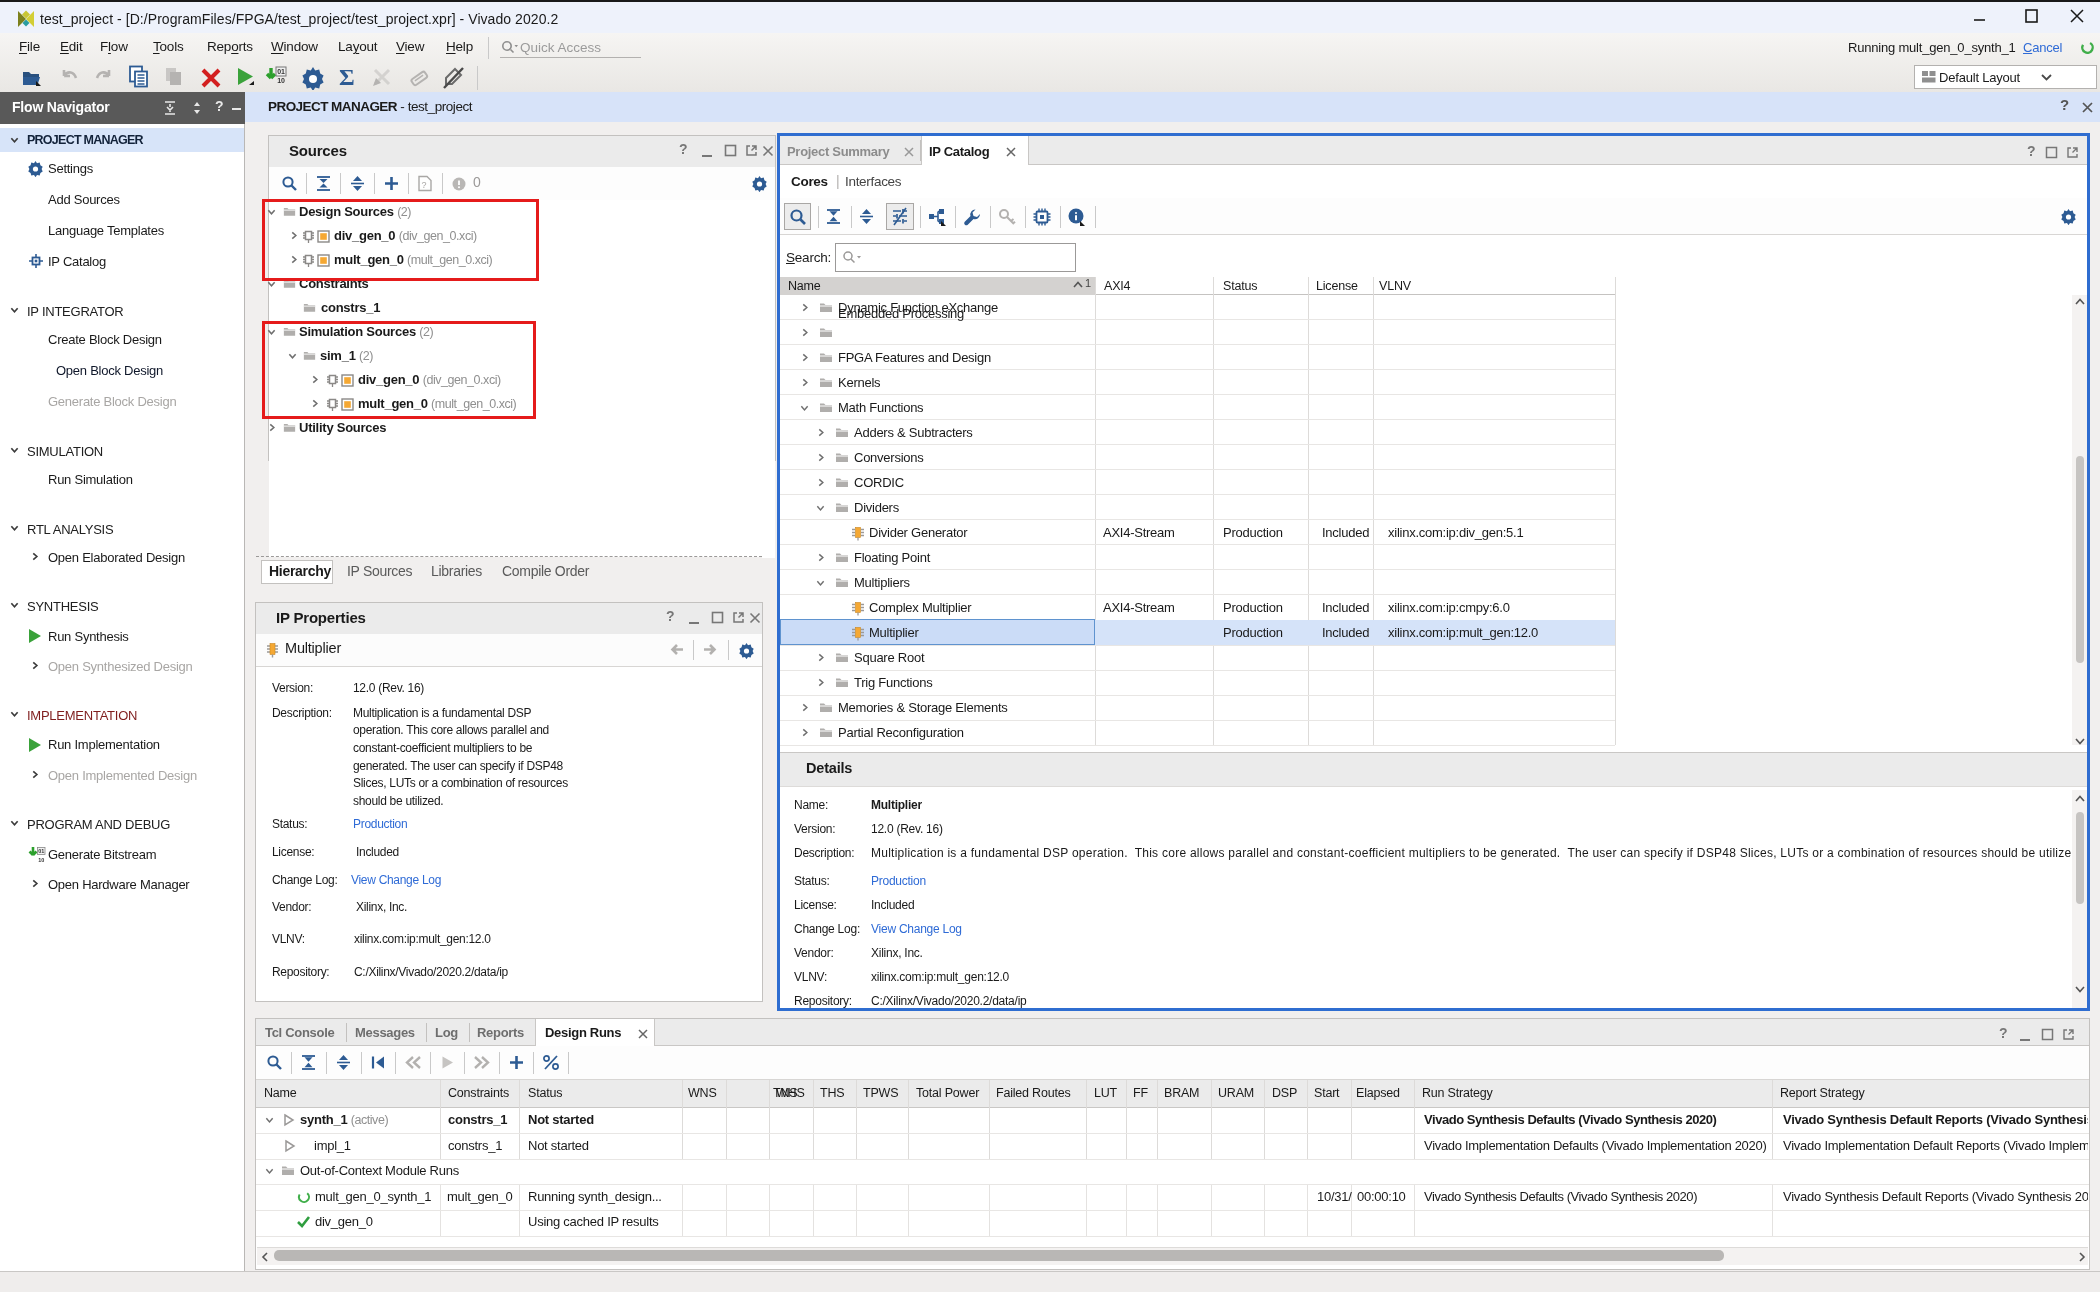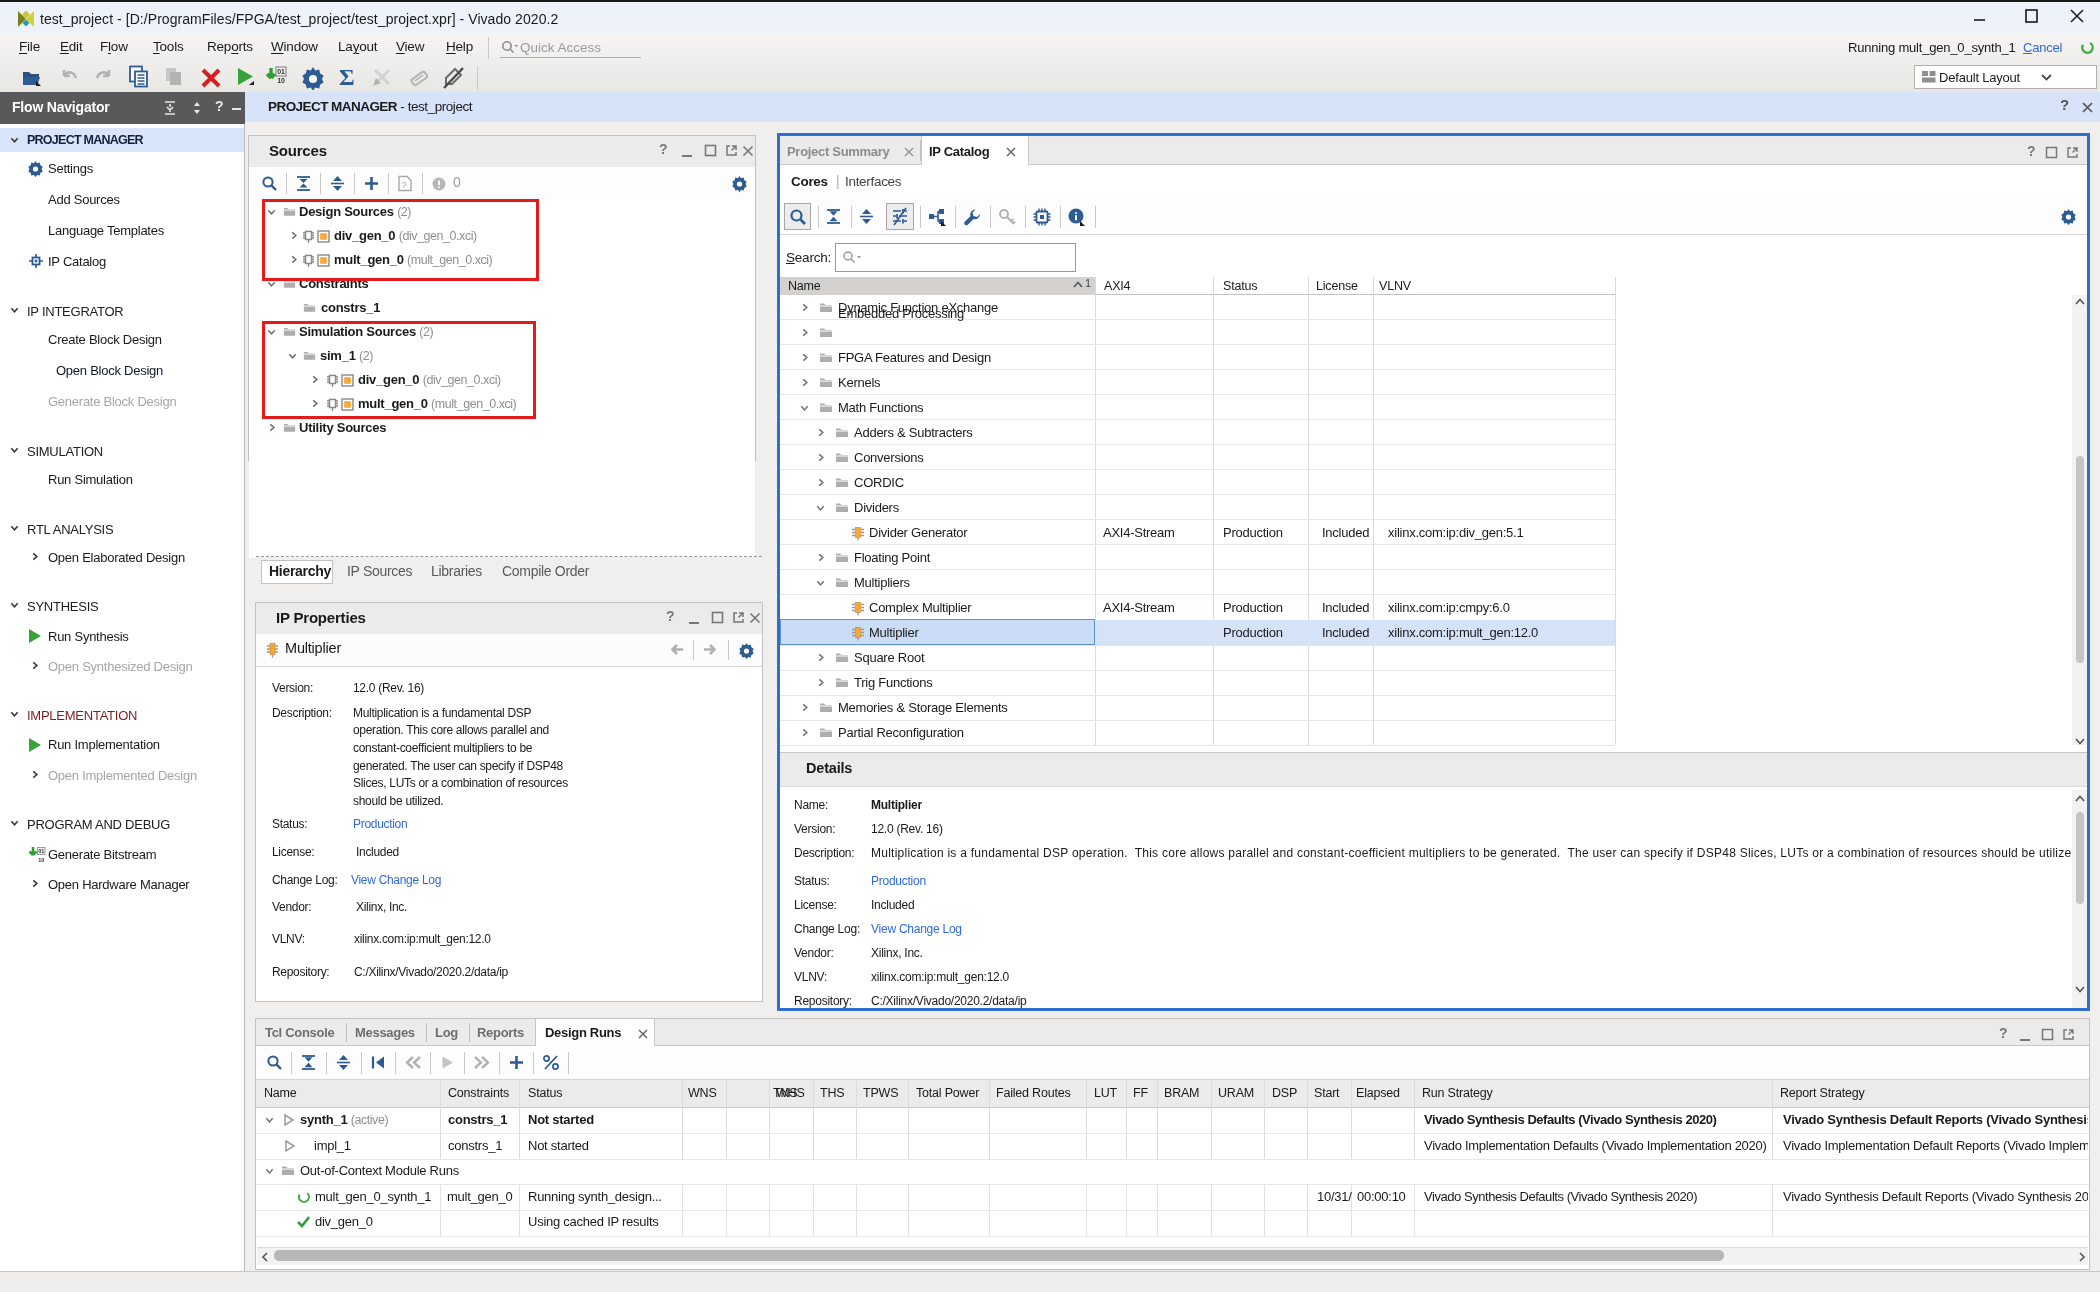--- a/index.html
+++ b/index.html
@@ -240,21 +240,21 @@
 <div class="abs" style="left:245px;top:92px;width:1855px;height:30px;background:#d7e3f9;">
   <div class="abs nw" style="left:14px;top:7px;font-size:13.5px;letter-spacing:-0.45px;margin-left:9px;"><span class="b" style="letter-spacing:-0.55px;">PROJECT MANAGER</span> - test_project</div>
   <div class="abs nw" style="left:1815px;top:4px;color:#555;font-size:15px;font-weight:bold;">?</div>
   <svg class="abs" style="left:1836px;top:9px;" width="13" height="13" viewBox="0 0 13 13">
       <path d="M2 2 L11 11 M11 2 L2 11" stroke="#555" stroke-width="1.7"></path>
     </svg>
 </div>
 
 <div class="abs" style="left:245px;top:122px;width:1855px;height:1149px;background:#f1efee;"></div>
 
-<div class="panel" style="left:248px;top:135px;width:508px;height:326px;box-sizing:border-box;">
+<div class="panel" style="left:268px;top:135px;width:508px;height:326px;box-sizing:border-box;">
   <div class="abs hdr" style="left:0;top:0;width:506px;height:31px;">
     <div class="abs nw titl" style="left:20px;top:6px;">Sources</div>
     <div class="abs nw" style="left:410px;top:5px;color:#777;font-size:14px;font-weight:bold;">?</div>
     <div class="abs" style="left:433px;top:19px;width:10px;height:2px;background:#777;"></div>
     <svg class="abs" style="left:455px;top:8px;" width="13" height="13" viewBox="0 0 13 13">
         <rect x="1.5" y="1.5" width="10" height="10" stroke="#777" stroke-width="1.6" fill="none"></rect>
       </svg>
     <svg class="abs" style="left:476px;top:8px;" width="13" height="13" viewBox="0 0 13 13">
         <path d="M5 2 H2 V11 H11 V8 M7 2 h4 v4 M11 2 L6.5 6.5" stroke="#777" stroke-width="1.5" fill="none"></path>
       </svg>

